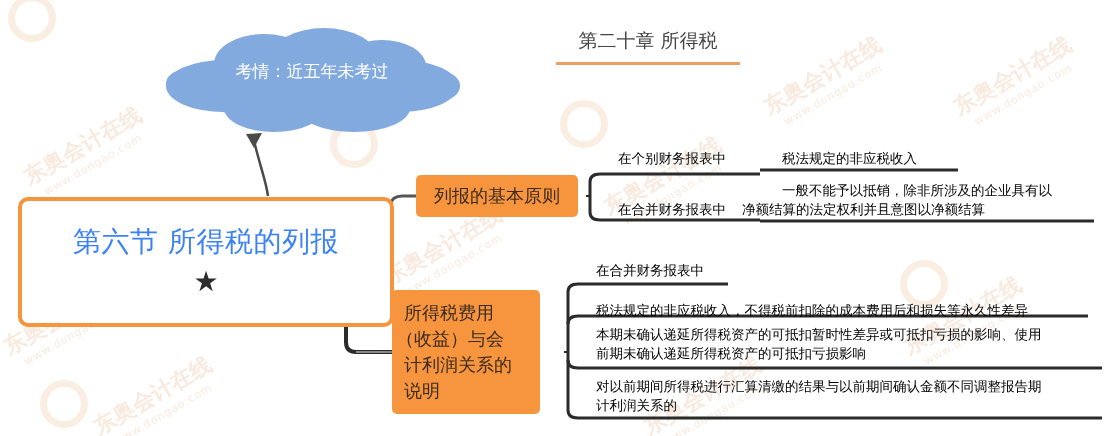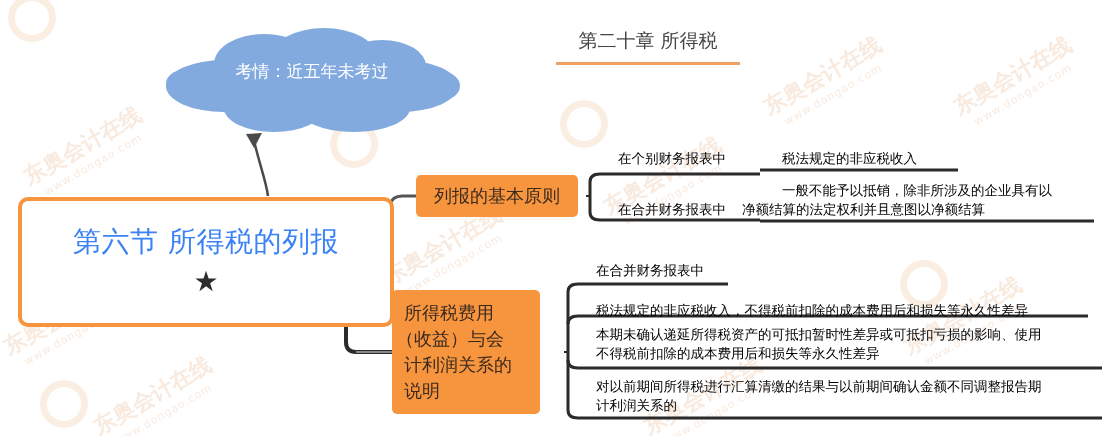--- a/index.html
+++ b/index.html
@@ -204,15 +204,15 @@
 <div class="abs branch branch-2">
   <div>所得税费用</div>
   <div style="margin-left:-8px;">（收益）与会</div>
   <div>计利润关系的</div>
   <div>说明</div>
 </div>
 
 <div class="abs leaf" style="left:596px;top:260px;">在合并财务报表中</div>
 <div class="abs leaf" style="left:596px;top:300px;">税法规定的非应税收入，不得税前扣除的成本费用后和损失等永久性差异</div>
 <div class="abs leaf" style="left:596px;top:324px;">本期未确认递延所得税资产的可抵扣暂时性差异或可抵扣亏损的影响、使用</div>
-<div class="abs leaf" style="left:596px;top:343px;">不得税前扣除的成本费用后和损失等永久性差异</div>
+<div class="abs leaf" style="left:596px;top:343px;">前期未确认递延所得税资产的可抵扣亏损影响</div>
 <div class="abs leaf" style="left:596px;top:376px;">对以前期间所得税进行汇算清缴的结果与以前期间确认金额不同调整报告期</div>
 <div class="abs leaf" style="left:596px;top:395px;">计利润关系的</div>
 
 </body></html>

